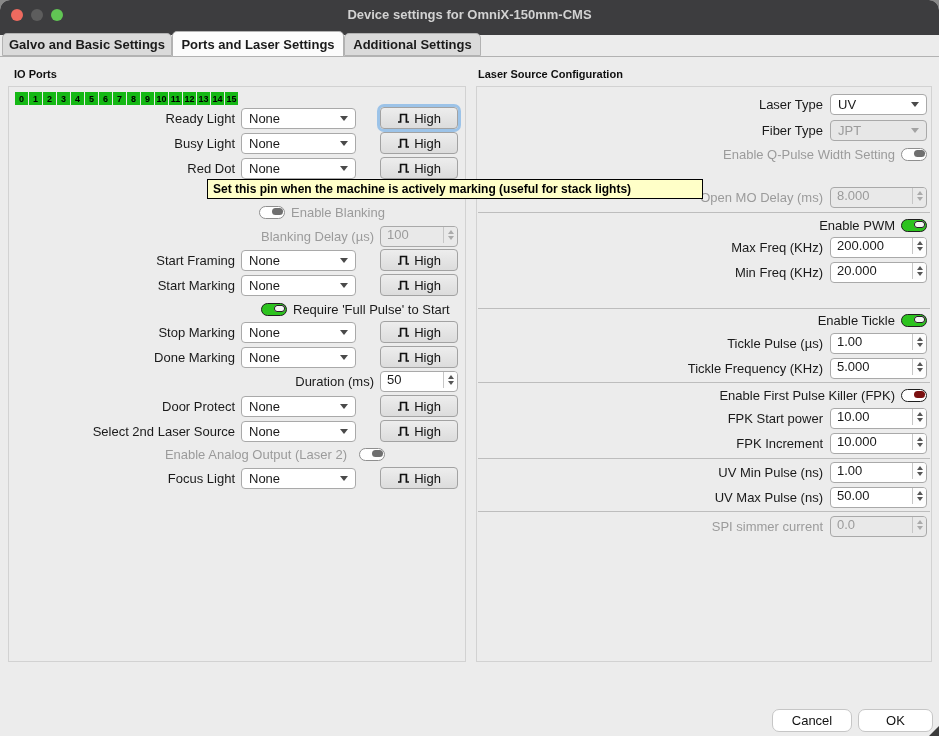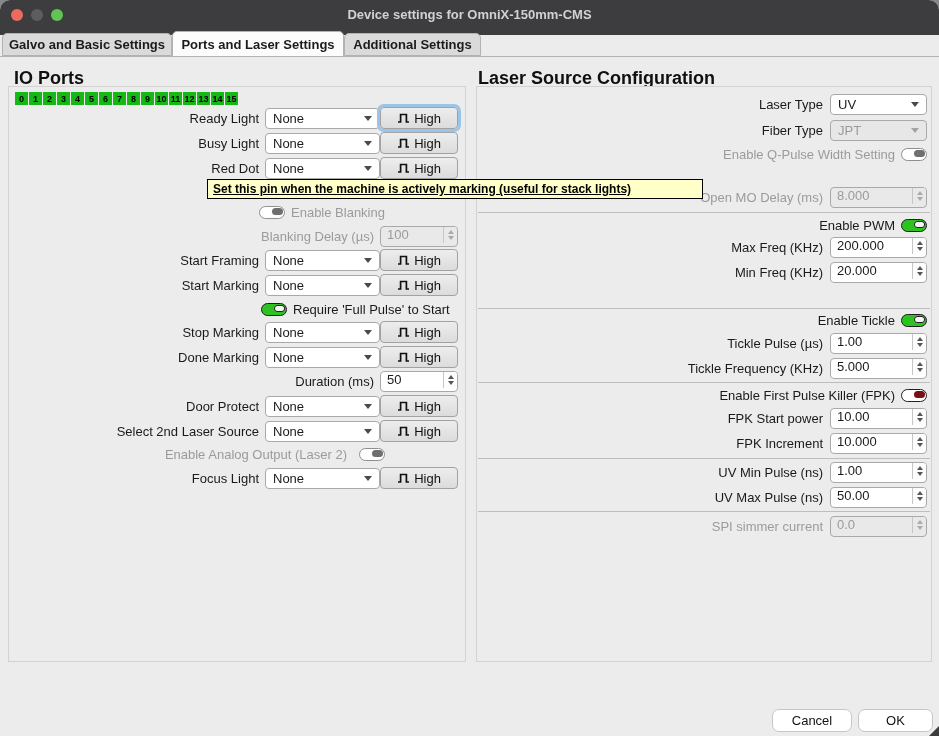--- a/index.html
+++ b/index.html
@@ -19,21 +19,21 @@
   
   .tabline{position:absolute;top:56px;left:0;right:0;height:1px;background:#b2b2b2;z-index:1;}
   .tab{position:absolute;display:flex;align-items:center;justify-content:center;font-size:13px;font-weight:700;color:#1b1b1b;background:#dadada;border:1px solid #b2b2b2;border-radius:5px 5px 0 0;z-index:2;cursor:default;}
   .tab.inactive{top:33px;height:23px;}
   .tab.active{top:31px;height:26px;background:#fcfcfc;z-index:3;}
   .tab1{left:2px;width:170px;}
   .tab2{left:172px;width:172px;}
   .tab3{left:344px;width:137px;}
 
   
-  .sec-title{position:absolute;top:68px;font-size:18px;font-weight:700;color:#101010;}
+  .sec-title{position:absolute;top:68px;font-size:11px;font-weight:700;color:#101010;}
 
   
   .panel{position:absolute;top:86px;background:#ececec;border:1px solid #d2d2d2;}
   .panel.left{left:8px;width:458px;height:576px;}
   .panel.right{left:476px;width:456px;height:576px;}
 
   
   .ports{position:absolute;left:6px;top:5px;display:flex;gap:1px;}
   .port{width:13px;height:13px;background:var(--port-green,#15b815);color:#032;color:#000;font-size:9px;font-weight:700;display:flex;align-items:center;justify-content:center;}
 
@@ -62,38 +62,38 @@
   .spin-val{flex:1;display:flex;align-items:center;padding-left:6px;white-space:nowrap;}
   .spin-btns{width:14px;border-left:1px solid #c6c6c6;display:flex;flex-direction:column;align-items:center;justify-content:center;gap:2px;background:#fdfdfd;}
   .arr-up{width:0;height:0;border:3px solid transparent;border-bottom:4px solid #555;}
   .arr-dn{width:0;height:0;border:3px solid transparent;border-top:4px solid #555;}
   .spin.disabled{background:#e9e9e9;color:#9b9b9b;}
   .spin.disabled .spin-btns{background:#e9e9e9;}
   .spin.disabled .arr-up{border-bottom-color:#aaa;}
   .spin.disabled .arr-dn{border-top-color:#aaa;}
 
   
-  .hbtn{width:78px;height:22px;margin-left:0;display:flex;align-items:center;justify-content:center;background:linear-gradient(#ededed,#dcdcdc);border:1px solid #a2a2a2;border-radius:4px;font-size:13px;color:#111;font-family:inherit;flex:none;cursor:default;}
+  .hbtn{width:78px;height:22px;margin-left:24px;display:flex;align-items:center;justify-content:center;background:linear-gradient(#ededed,#dcdcdc);border:1px solid #a2a2a2;border-radius:4px;font-size:13px;color:#111;font-family:inherit;flex:none;cursor:default;}
   .hbtn.focused{box-shadow:0 0 0 3px var(--focus-ring,#9cc3e8);}
   .pulse{margin-right:4px;flex:none;}
 
   
   .toggle{width:26px;height:13px;border:1.5px solid #1f1f1f;border-radius:7px;position:relative;background:#fff;flex:none;}
   .toggle .knob{position:absolute;top:1px;right:1px;width:11px;height:7px;border-radius:3.5px;background:#2c2c2c;}
   .toggle.on{background:var(--toggle-on,#2cc31e);}
   .toggle.on .knob{background:#f6f6f6;box-shadow:inset 0 0 0 1px #222;}
   .toggle.disabled{border-color:#8f8f8f;}
   .toggle.disabled .knob{background:#6f6f6f;}
   .toggle.fpk .knob{background:var(--fpk-knob,#7a0f0f);}
 
   
   .sep{position:absolute;left:1px;right:1px;height:1px;background:#bdbdbd;}
 
   
-  .tooltip{position:absolute;left:207px;top:179px;width:496px;height:20px;background:var(--tooltip-bg,#ffffc8);border:1.5px solid #000;display:flex;align-items:center;padding:0 5px;font-size:12px;font-weight:700;color:#000;z-index:10;white-space:nowrap;text-decoration:underline;}
+  .tooltip{position:absolute;left:207px;top:179px;width:496px;height:20px;background:var(--tooltip-bg,#ffffc8);border:1.5px solid #000;display:flex;align-items:center;padding:0 5px;font-size:12px;font-weight:700;color:#000;z-index:10;white-space:nowrap;}
 
   
   .btn{position:absolute;top:709px;height:23px;background:#fff;border:1px solid #c6c6c6;border-radius:7px;font-size:13px;font-family:inherit;color:#111;cursor:default;}
   .btn.cancel{left:772px;width:80px;}
   .btn.ok{left:858px;width:75px;}
   .grip{position:absolute;right:0;bottom:0;width:0;height:0;border-left:10px solid transparent;border-bottom:10px solid #3c3c3c;}
 </style>
 </head>
 <body>
 

